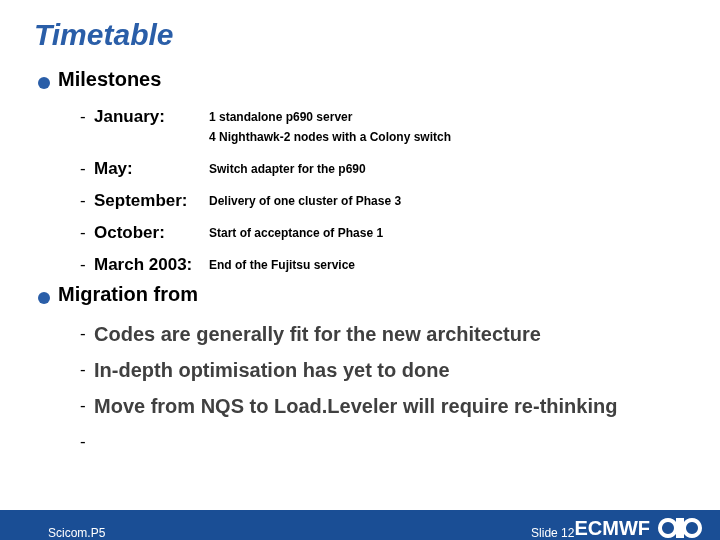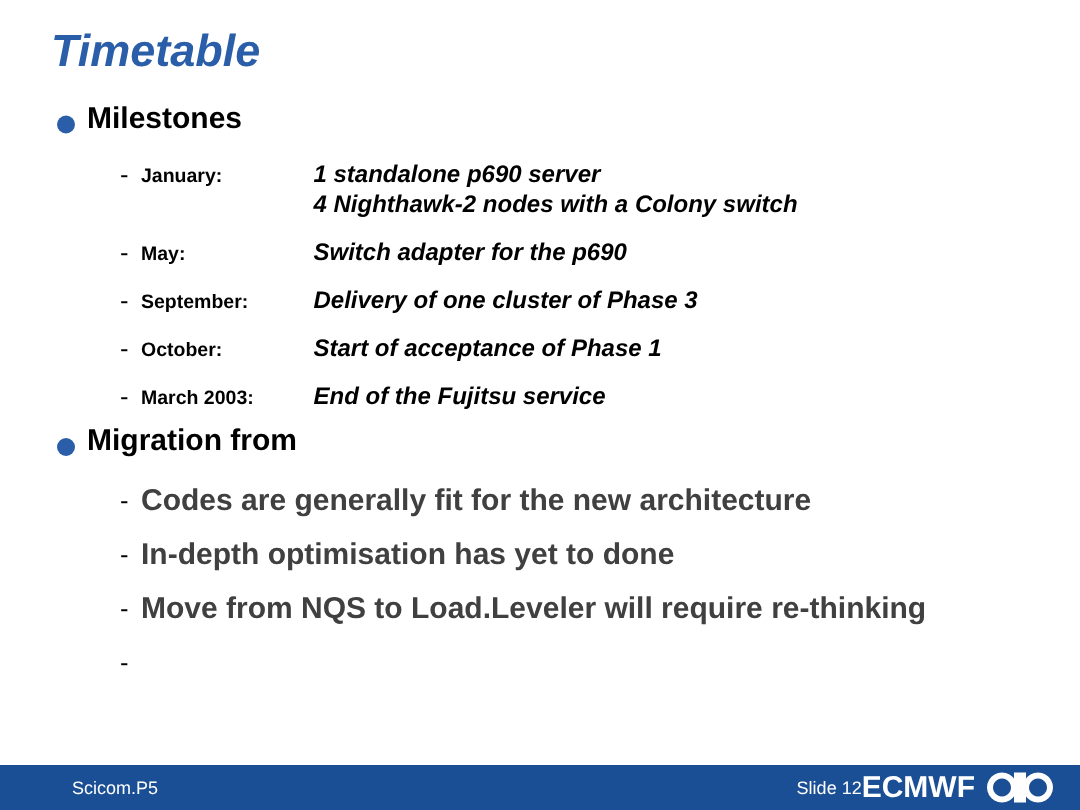--- a/index.html
+++ b/index.html
@@ -6,25 +6,25 @@
   html, body { width: 720px; height: 540px; font-family: Arial, Helvetica, sans-serif; background: #fff; }
   .slide { width: 720px; height: 540px; position: relative; }
   .title { color: #2a5ea8; font-style: italic; font-weight: 900; font-size: 30px; padding: 18px 0 16px 34px; letter-spacing: 0px; }
   .content { padding: 0 0 0 38px; }
   .section { display: flex; align-items: center; margin-bottom: 4px; }
   .disc { width: 12px; height: 12px; border-radius: 50%; background: #2a5ea8; margin-top: 6px; margin-right: 8px; flex-shrink: 0; }
   .section-title { font-weight: 700; font-size: 20px; color: #000; }
   .list { padding: 6px 0 2px 42px; }
   .row { display: flex; align-items: flex-start; padding: 6px 0; }
   .dash { width: 14px; flex-shrink: 0; color: #000; font-weight: 400; font-size: 17px; line-height: 20px; }
-  .label-col { width: 115px; flex-shrink: 0; font-weight: 700; font-size: 13px; color: #000; line-height: 20px; }
-  .desc-col { font-weight: 700; font-size: 16px; color: #000; line-height: 20px; font-style: italic; }
+  .label-col { width: 115px; flex-shrink: 0; font-weight: 700; font-size: 17px; color: #000; line-height: 20px; }
+  .desc-col { font-weight: 700; font-size: 12px; color: #000; line-height: 20px; }
   .task-row { display: flex; align-items: flex-start; padding: 8px 0; }
   .task-text { font-weight: 700; font-size: 20px; color: #404040; line-height: 20px; }
-  .footer { position: absolute; left: 0; bottom: 0; width: 720px; height: 30px; background: #1a4e95; display: flex; align-items: center; color: #fff; }
+  .footer { position: absolute; left: 0; bottom: 0; width: 720px; height: 30px; background: #1a4e95; display: flex; align-items: flex-end; color: #fff; }
   .footer-left { padding-left: 48px; font-size: 12px; flex: 1; }
   .footer-slide { font-size: 12px; }
   .ecmwf { font-weight: 900; font-size: 20px; letter-spacing: 0px; padding-right: 6px; color: #fff; }
   .logo { display: flex; align-items: center; padding-right: 14px; }
   .logo svg { display: block; }
 </style>
 </head>
 <body>
 <div class="slide">
 

